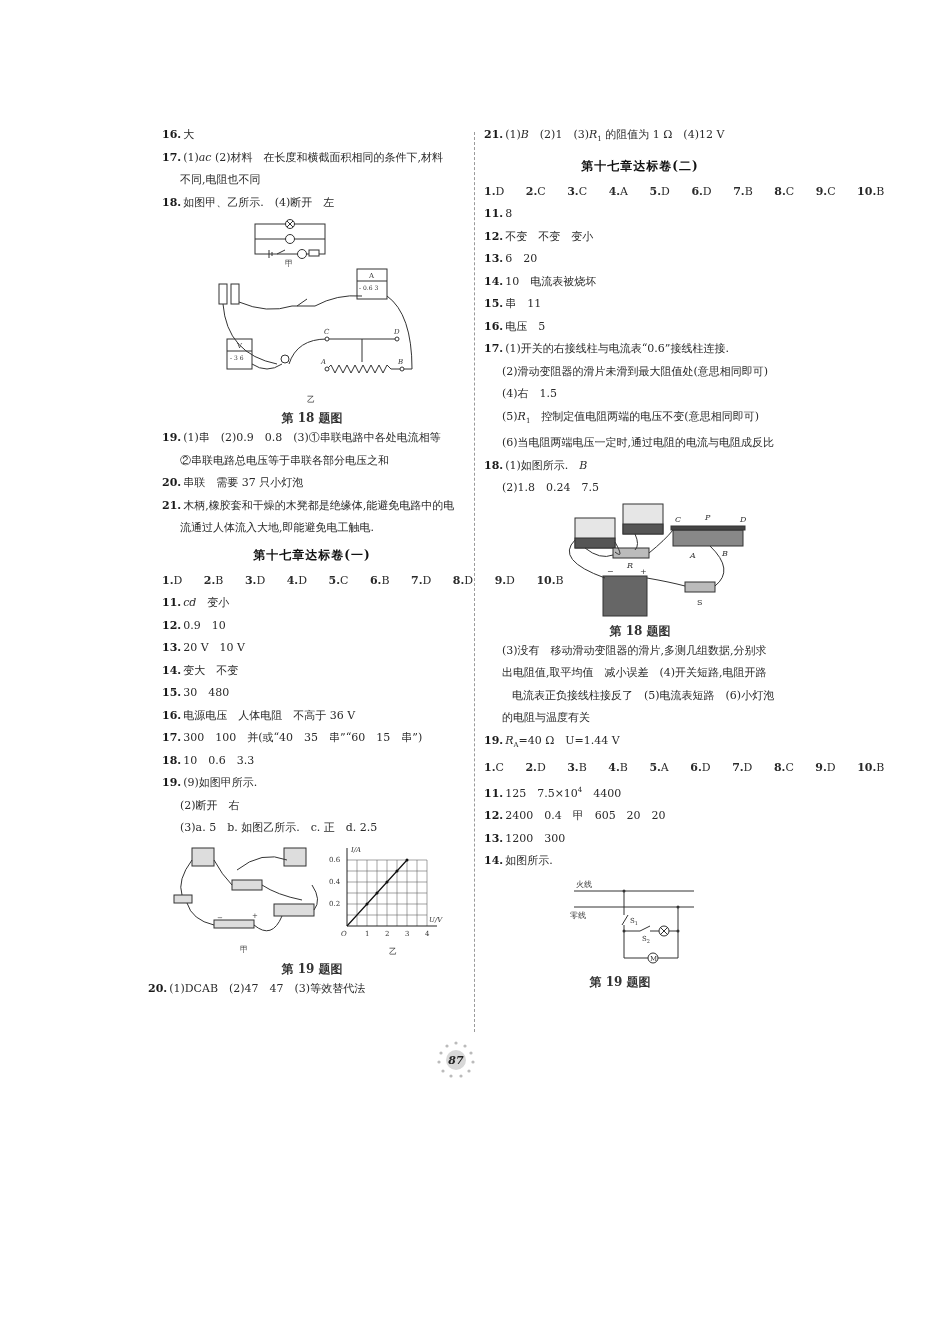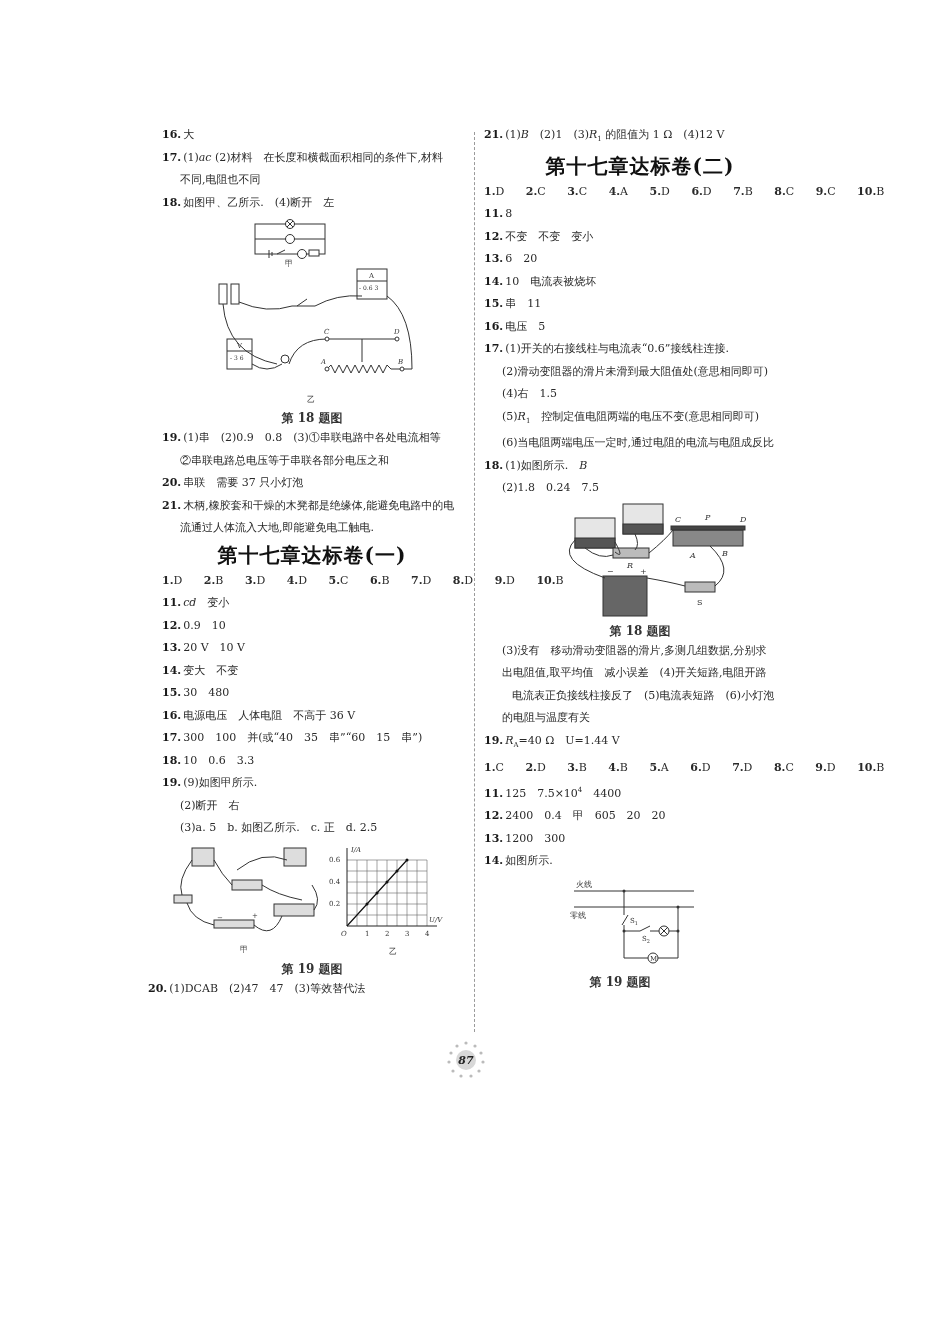--- a/index.html
+++ b/index.html
@@ -7,26 +7,26 @@
          font-family: "DejaVu Serif", "Liberation Serif", serif; color: #2a2a2a; }
   .col { position: absolute; top: 124px; }
   .col-left { left: 162px; width: 300px; }
   .col-right { left: 484px; width: 312px; }
   .divider { position: absolute; left: 474px; top: 132px; height: 900px; border-left: 1px dashed #9a9a9a; }
   .line { font-size: 11px; line-height: 22.5px; white-space: nowrap; }
   .line.indent { padding-left: 18px; }
   .num { font-weight: bold; color: #1a1a1a; margin-right: 2px; }
   .it { font-style: italic; }
   .mc span { margin-right: 9px; }
-  .section-title { font-size: 20px; font-weight: bold; text-align: center; line-height: 26px;
+  .section-title { font-size: 12px; font-weight: bold; text-align: center; line-height: 26px;
                    color: #111; letter-spacing: 1px; margin: 2px 0; }
   .fig { position: relative; margin: 0 auto; }
   .fig-caption { font-size: 12px; font-weight: bold; text-align: center; line-height: 18px; color: #333; }
   svg { display: block; }
-  .page-num { position: absolute; left: 446px; top: 1040px; width: 40px; height: 40px; }
+  .page-num { position: absolute; left: 436px; top: 1040px; width: 40px; height: 40px; }
 </style>
 </head>
 <body>
 
 <div class="divider"></div>
 
 <div class="col col-left">
   <div class="line"><span class="num">16.</span><span>大</span></div>
   <div class="line"><span class="num">17.</span><span>(1)</span><span class="it">ac</span><span>  (2)材料　在长度和横截面积相同的条件下,材料</span></div>
   <div class="line indent"><span>不同,电阻也不同</span></div>

